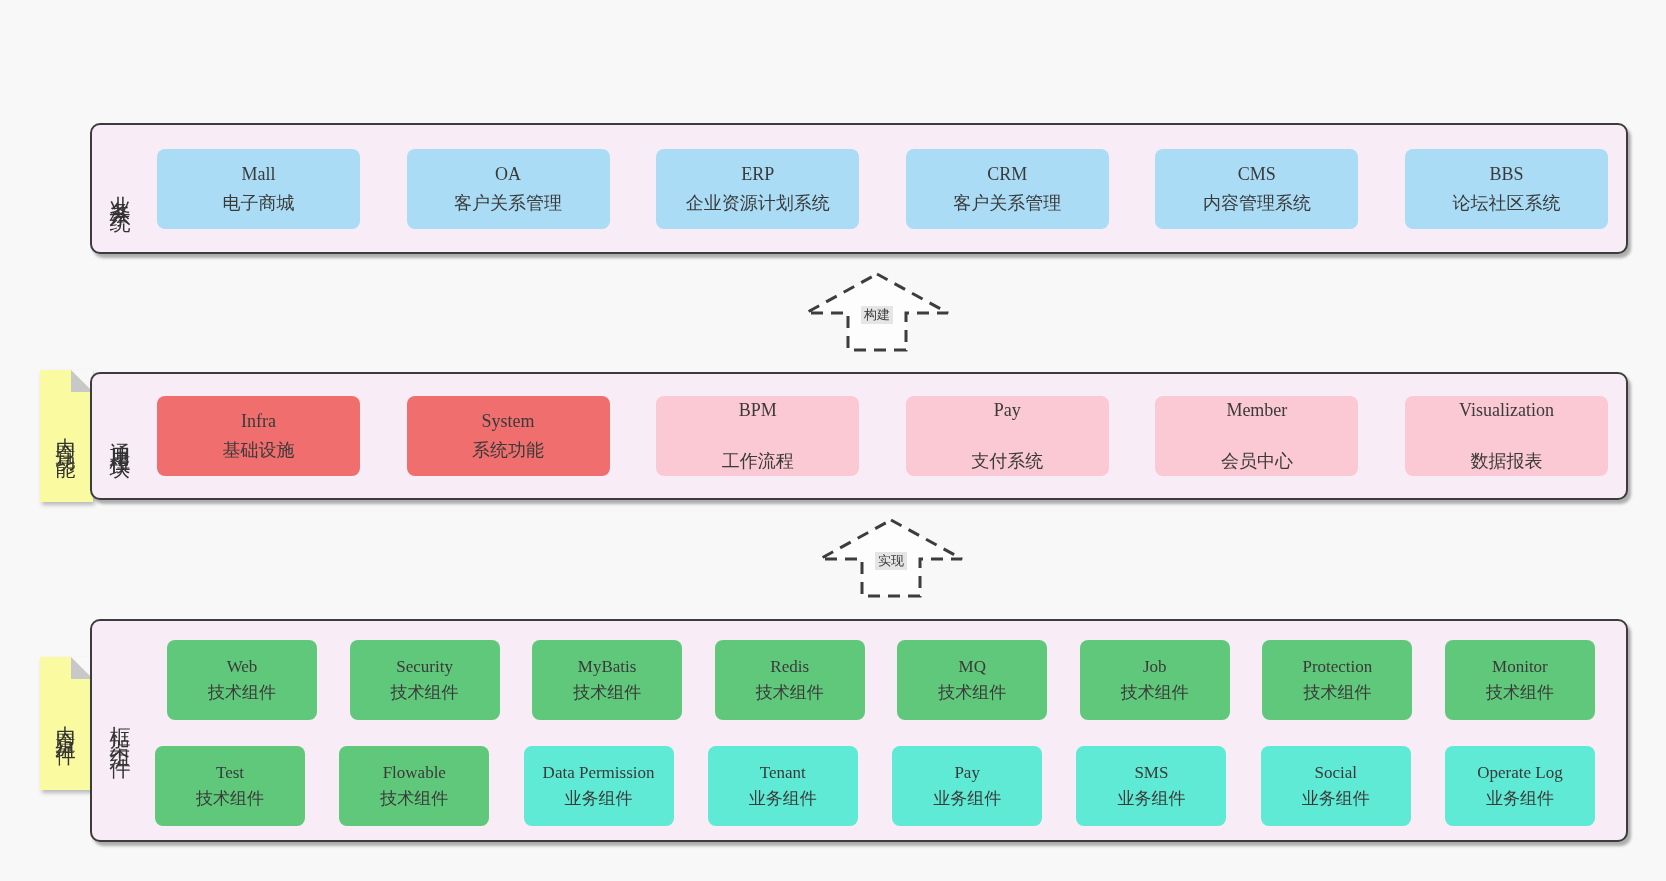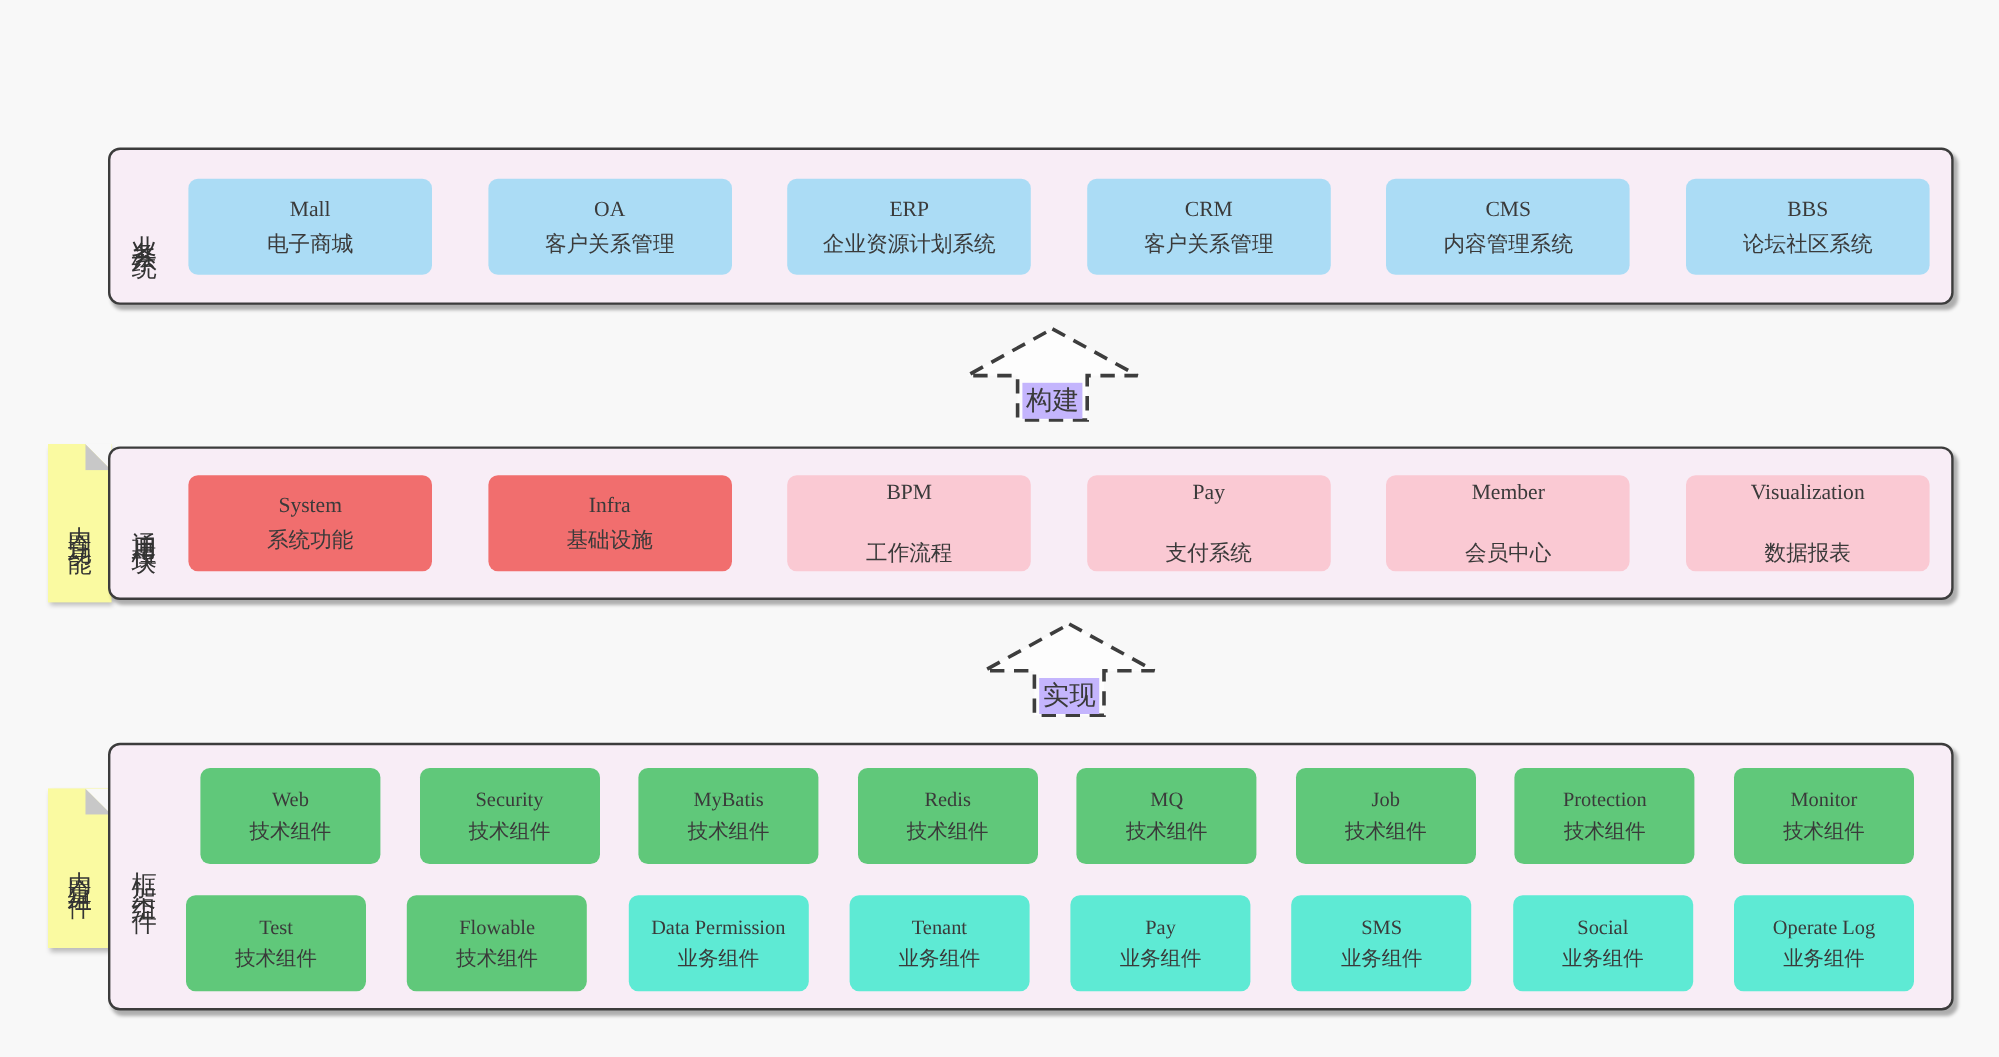--- a/index.html
+++ b/index.html
@@ -66,22 +66,22 @@
   .fold-cover, .fold { position:absolute; top:0; right:0; width:22px; height:22px; }
   .fold-cover { background:#f8f8f8; clip-path:polygon(0 0,100% 0,100% 100%); }
   .fold       { background:#c8c8c8; clip-path:polygon(0 0,100% 100%,0 100%); }
 
   
   .arrow { position:absolute; width:150px; height:80px; z-index:3; }
   #arrow-build     { left:802px; top:272px; }
   #arrow-implement { left:816px; top:518px; }
   .arrow svg { display:block; width:150px; height:80px; }
   .arrow-label {
-    position:absolute; left:50%; top:47px; transform:translateX(-50%);
-    background:#c4b5fd; padding:0 3px; font-size:22px; color:#3a3a3a;
+    position:absolute; left:50%; top:34px; transform:translateX(-50%);
+    background:#e5e5e5; padding:0 3px; font-size:13px; color:#3a3a3a;
     white-space:nowrap;
   }
 </style>
 </head>
 <body>
 
 <div class="canvas">
 
   <div class="sticky" id="sticky-modules">
     <div class="fold-cover"></div>
@@ -128,26 +128,26 @@
     <svg viewBox="0 0 150 80">
       <polygon points="75,2 146,41 104,41 104,78 46,78 46,41 4,41" fill="#fdfdfd" stroke="#3d3d3d" stroke-width="3" stroke-dasharray="12 8"></polygon>
     </svg>
     <span class="arrow-label">构建</span>
   </div>
 
   <div class="panel" id="panel-modules">
     <span class="panel-label v-text">通用模块</span>
     <div class="box-row">
       <div class="box box-lg c-red">
+        <span class="t">Infra</span>
+        <span class="s">基础设施</span>
+      </div>
+      <div class="box box-lg c-red">
         <span class="t">System</span>
         <span class="s">系统功能</span>
-      </div>
-      <div class="box box-lg c-red">
-        <span class="t">Infra</span>
-        <span class="s">基础设施</span>
       </div>
       <div class="box box-lg c-pink">
         <span class="t">BPM</span>
         <span class="s">工作流程</span>
       </div>
       <div class="box box-lg c-pink">
         <span class="t">Pay</span>
         <span class="s">支付系统</span>
       </div>
       <div class="box box-lg c-pink">

